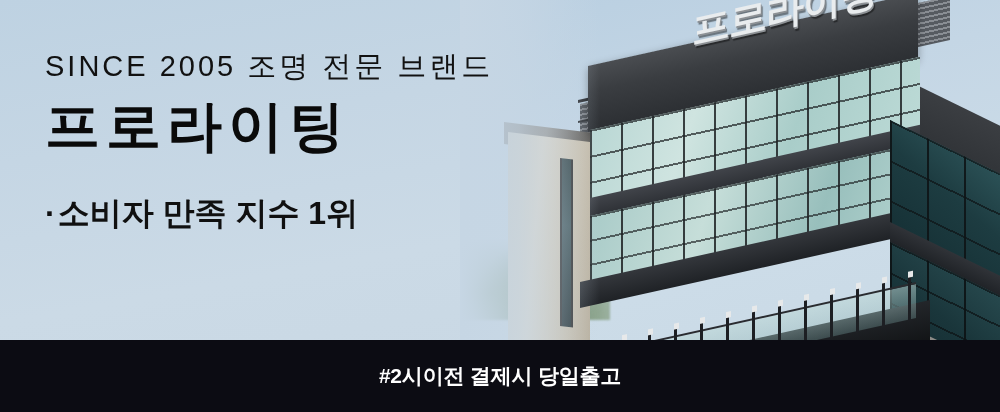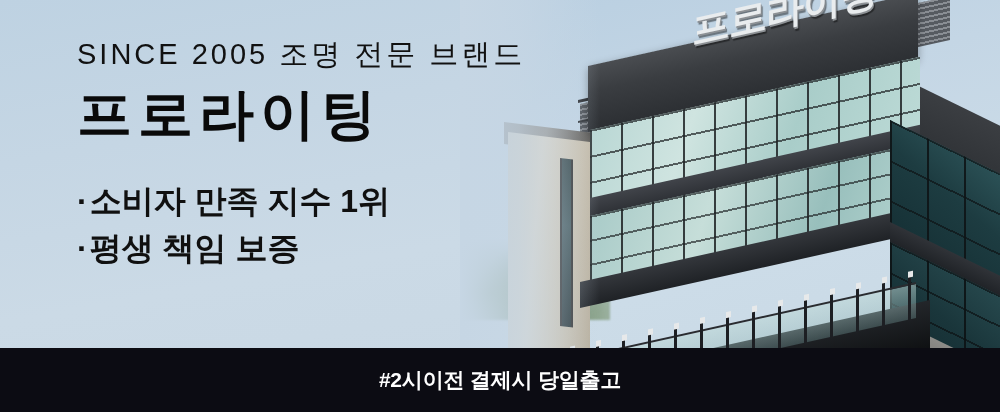--- a/index.html
+++ b/index.html
@@ -177,40 +177,40 @@
   }
 
   
   .photo-fade{
     position:absolute;left:0;top:0;width:140px;height:100%;
     background:linear-gradient(90deg,#c6d6e4 0%,rgba(198,214,228,.75) 42%,rgba(198,214,228,0) 100%);
     pointer-events:none;
   }
 
   
-  .copy{position:absolute;left:45px;top:40px;width:430px;margin-left:32px;}
+  .copy{position:absolute;left:45px;top:52px;width:430px;}
   .eyebrow{
     font-size:29px;font-weight:400;color:#111;
     letter-spacing:3px;white-space:nowrap;line-height:1;
   }
   .brand{
     margin-top:18px;
     font-size:55px;font-weight:700;color:#0a0a0a;
     letter-spacing:6px;line-height:1;white-space:nowrap;
   }
   .bullets{margin-top:36px;}
   .bullet{
     font-size:32px;font-weight:700;color:#101010;
     line-height:1.46;white-space:nowrap;
   }
   .bullet .dot{font-weight:700;margin-right:2px;}
 
   
   .bottombar{
-    position:absolute;left:0;bottom:0;width:1000px;height:64px;
+    position:absolute;left:0;bottom:0;width:1000px;height:72px;
     background:#0c0c13;
     display:flex;align-items:center;justify-content:center;
     gap:56px;
   }
   .tagitem{
     color:#fff;font-size:21px;font-weight:700;white-space:nowrap;
     letter-spacing:-.2px;
   }
 </style>
 </head>
@@ -257,23 +257,20 @@
 
   <div class="copy">
     <div class="eyebrow">SINCE 2005  조명 전문 브랜드</div>
 
     <div class="brand">프로라이팅</div>
 
     <div class="bullets">
       <div class="bullet">
         <span class="dot">·</span><span>소비자 만족 지수 1위</span>
       </div>
-      <div class="bullet">
-        <span class="dot">·</span><span>평생 책임 보증</span>
-      </div>
     </div>
   </div>
 
   <div class="bottombar">
     <span class="tagitem">#2시이전 결제시 당일출고</span>
   </div>
 
 </div>
 
 </body></html>

